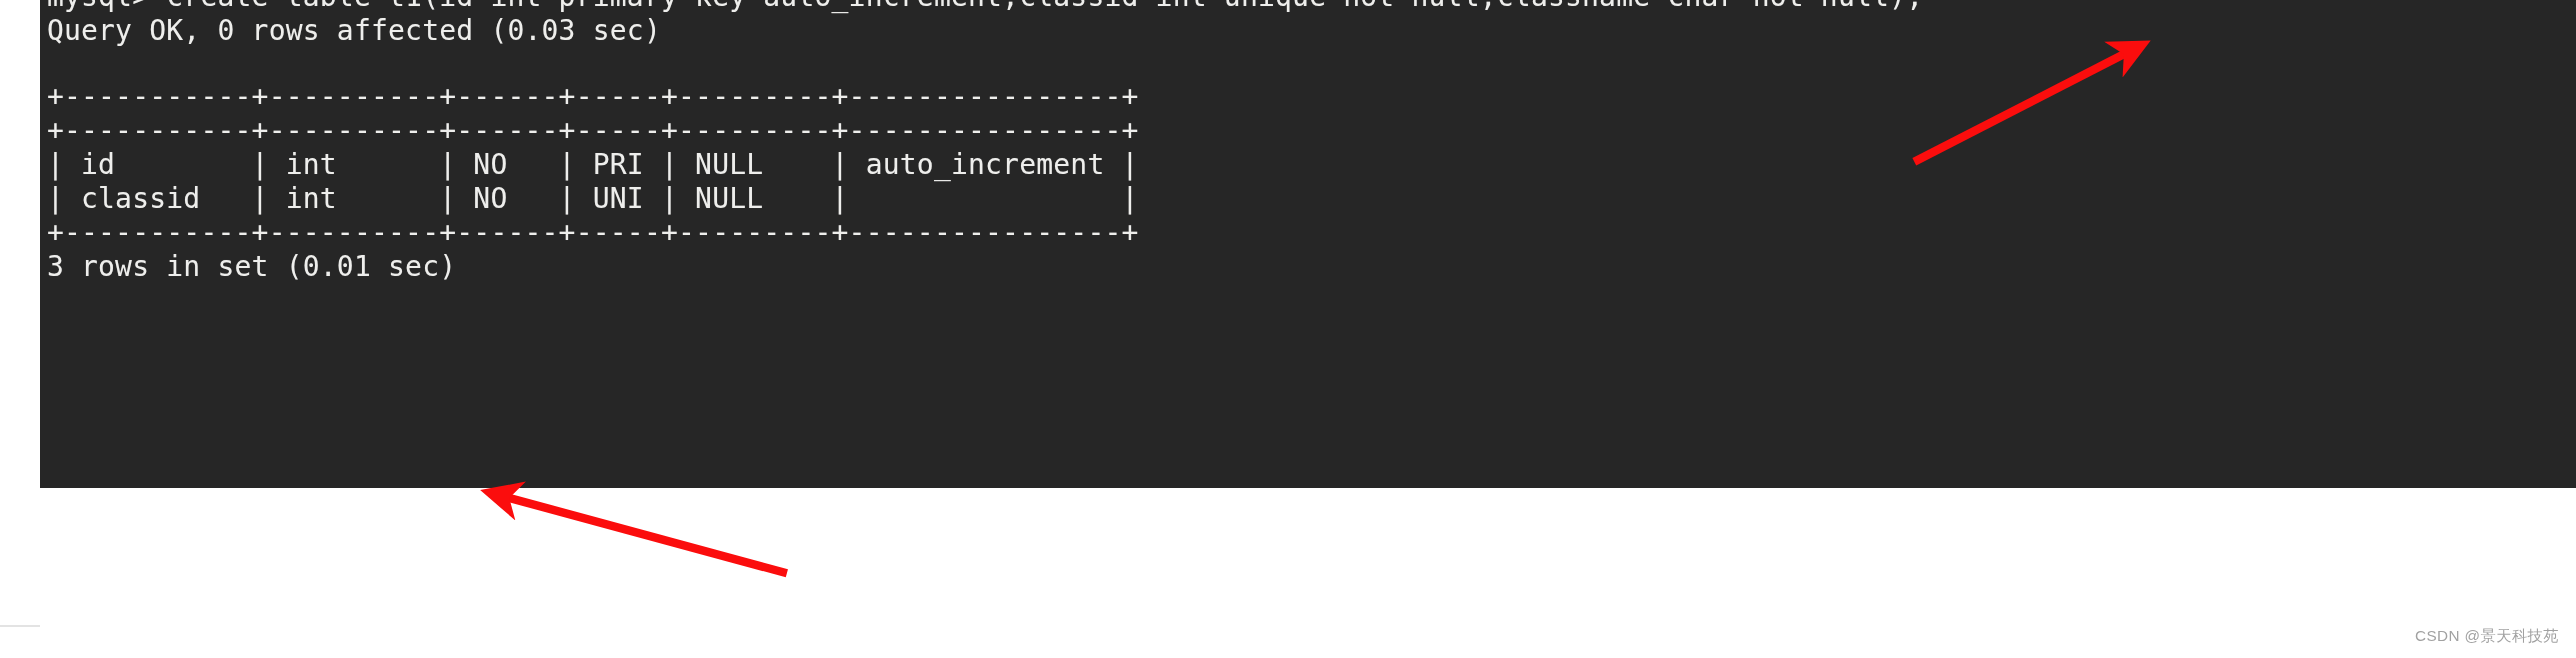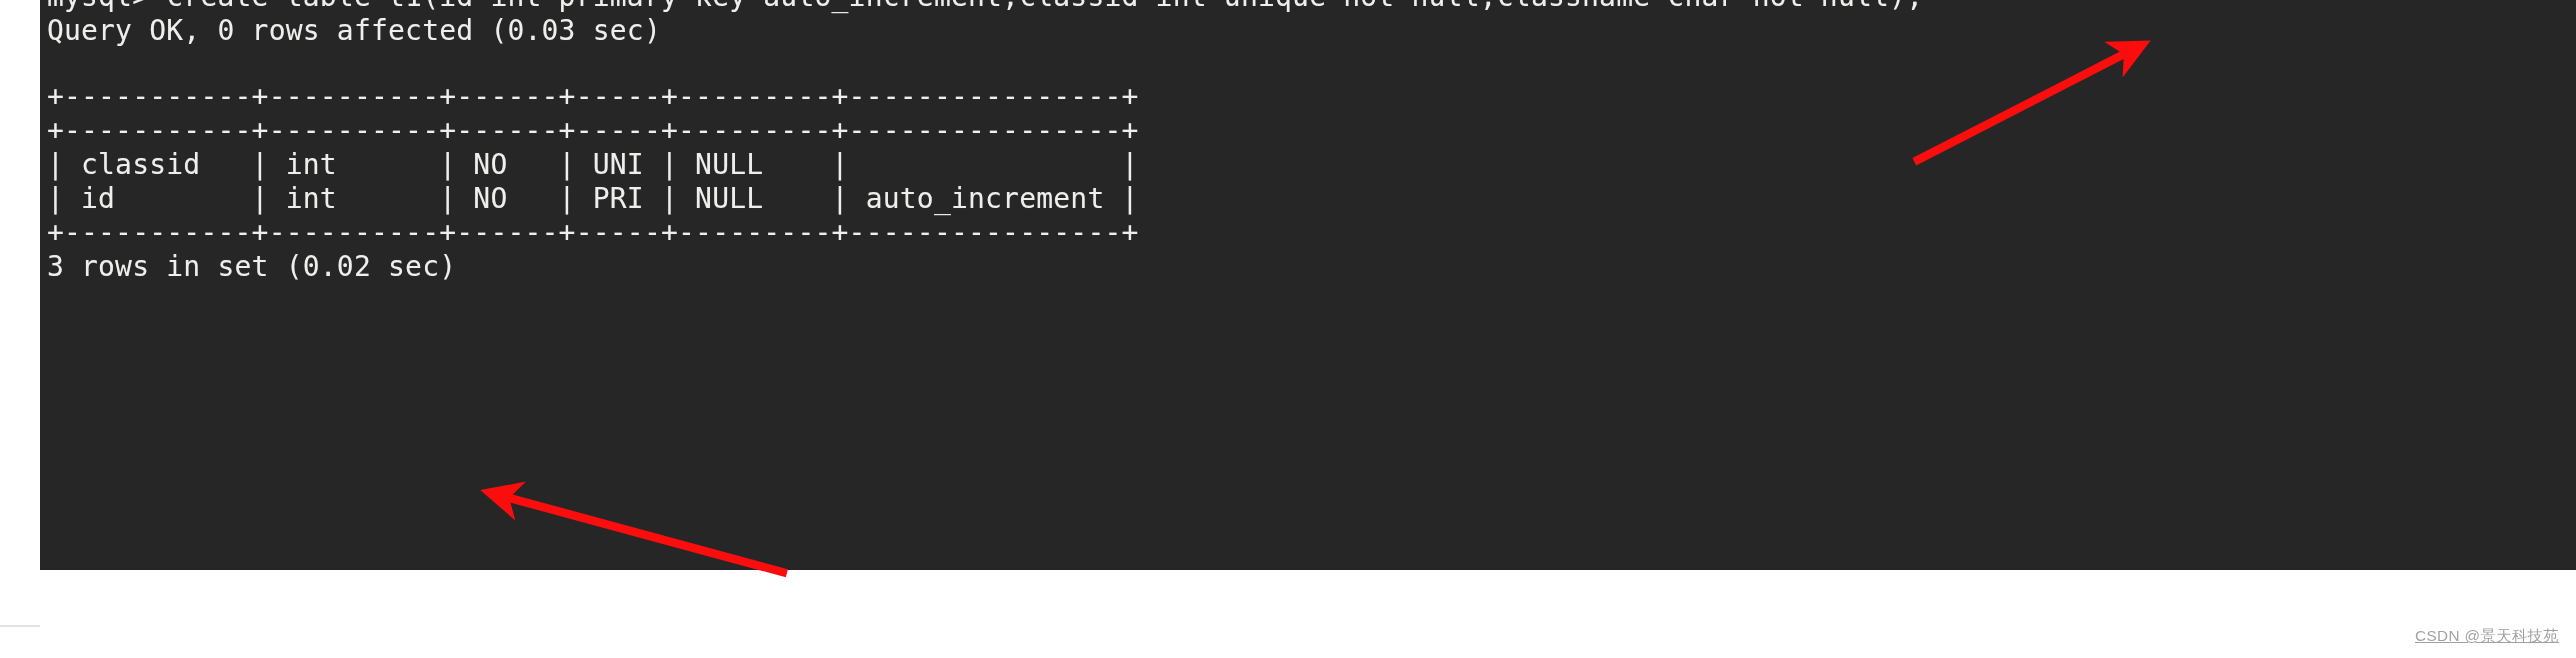--- a/index.html
+++ b/index.html
@@ -32,21 +32,21 @@
     top: 625px;
     width: 40px;
     height: 2.3px;
     background: #e3e3e3;
   }
   #terminal {
     position: absolute;
     left: 40px;
     top: 0;
     width: 2536px;
-    height: 570px;
+    height: 488px;
     background: #262626;
     overflow: hidden;
   }
   .term-line {
     position: absolute;
     left: 0;
     white-space: pre;
     color: #eeeeec;
     font-family: "DejaVu Sans Mono", "Liberation Mono", monospace;
     font-size: 28px;
@@ -88,21 +88,20 @@
   #watermark {
     position: absolute;
     right: 17px;
     bottom: 10.7px;
     color: #9a9a9a;
     font-family: "Liberation Sans", sans-serif;
     font-size: 15.3px;
     letter-spacing: 0.4px;
     z-index: 6;
     opacity: 0.92;
-    text-decoration: underline;
   }
   #cursor-block {
     position: absolute;
     left: 92px;
     top: 648px;
     width: 15.3px;
     height: 7.6px;
     background: #caa06a;
     opacity: 0.85;
     z-index: 4;
@@ -123,28 +122,28 @@
       <div class="term-line">Query OK, 0 rows affected (0.03 sec)</div>
 
       <div class="term-line blank"></div>
 
 
       <div class="term-line">+-----------+----------+------+-----+---------+----------------+</div>
 
 
       <div class="term-line">+-----------+----------+------+-----+---------+----------------+</div>
 
+      <div class="term-line">| id        | int      | NO   | PRI | NULL    | auto_increment |</div>
+
       <div class="term-line">| classid   | int      | NO   | UNI | NULL    |                |</div>
-
-      <div class="term-line">| id        | int      | NO   | PRI | NULL    | auto_increment |</div>
 
 
       <div class="term-line">+-----------+----------+------+-----+---------+----------------+</div>
 
-      <div class="term-line">3 rows in set (0.02 sec)</div>
+      <div class="term-line">3 rows in set (0.01 sec)</div>
 
       <div class="term-line blank"></div>
 
       <div class="term-line"></div>
 
     </div>
 
     <div id="cursor-block"></div>
   </div>
 

